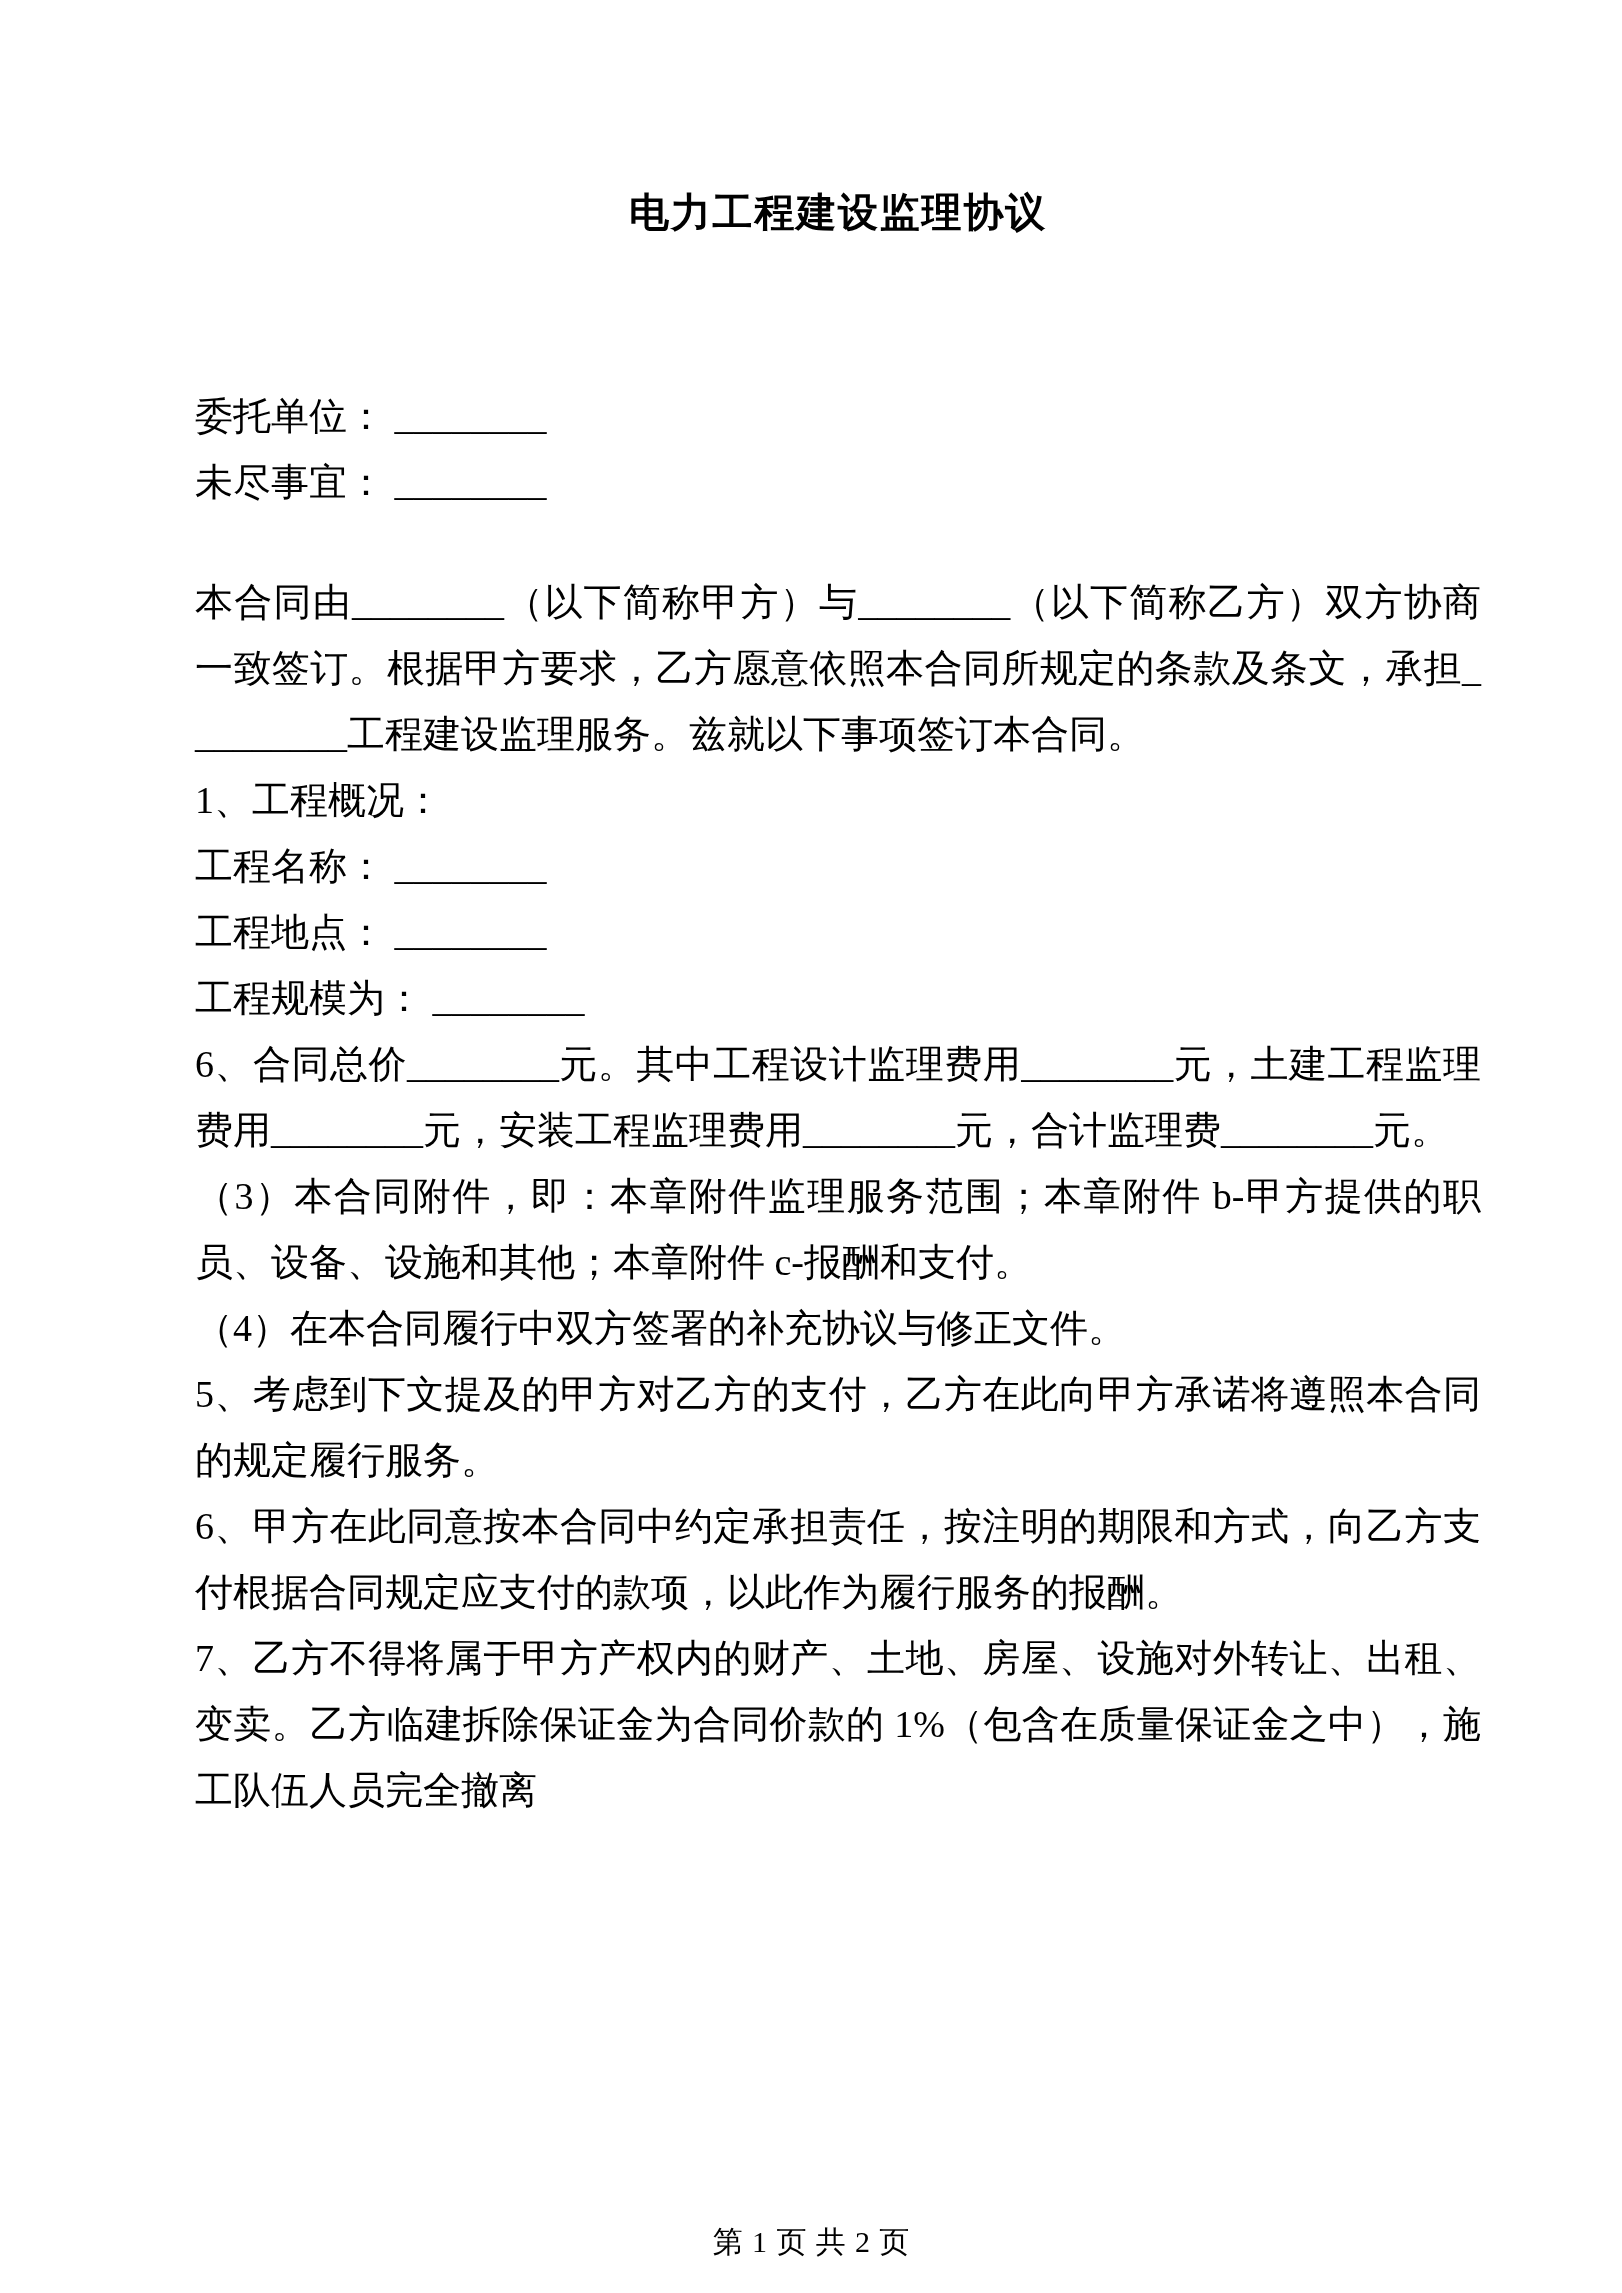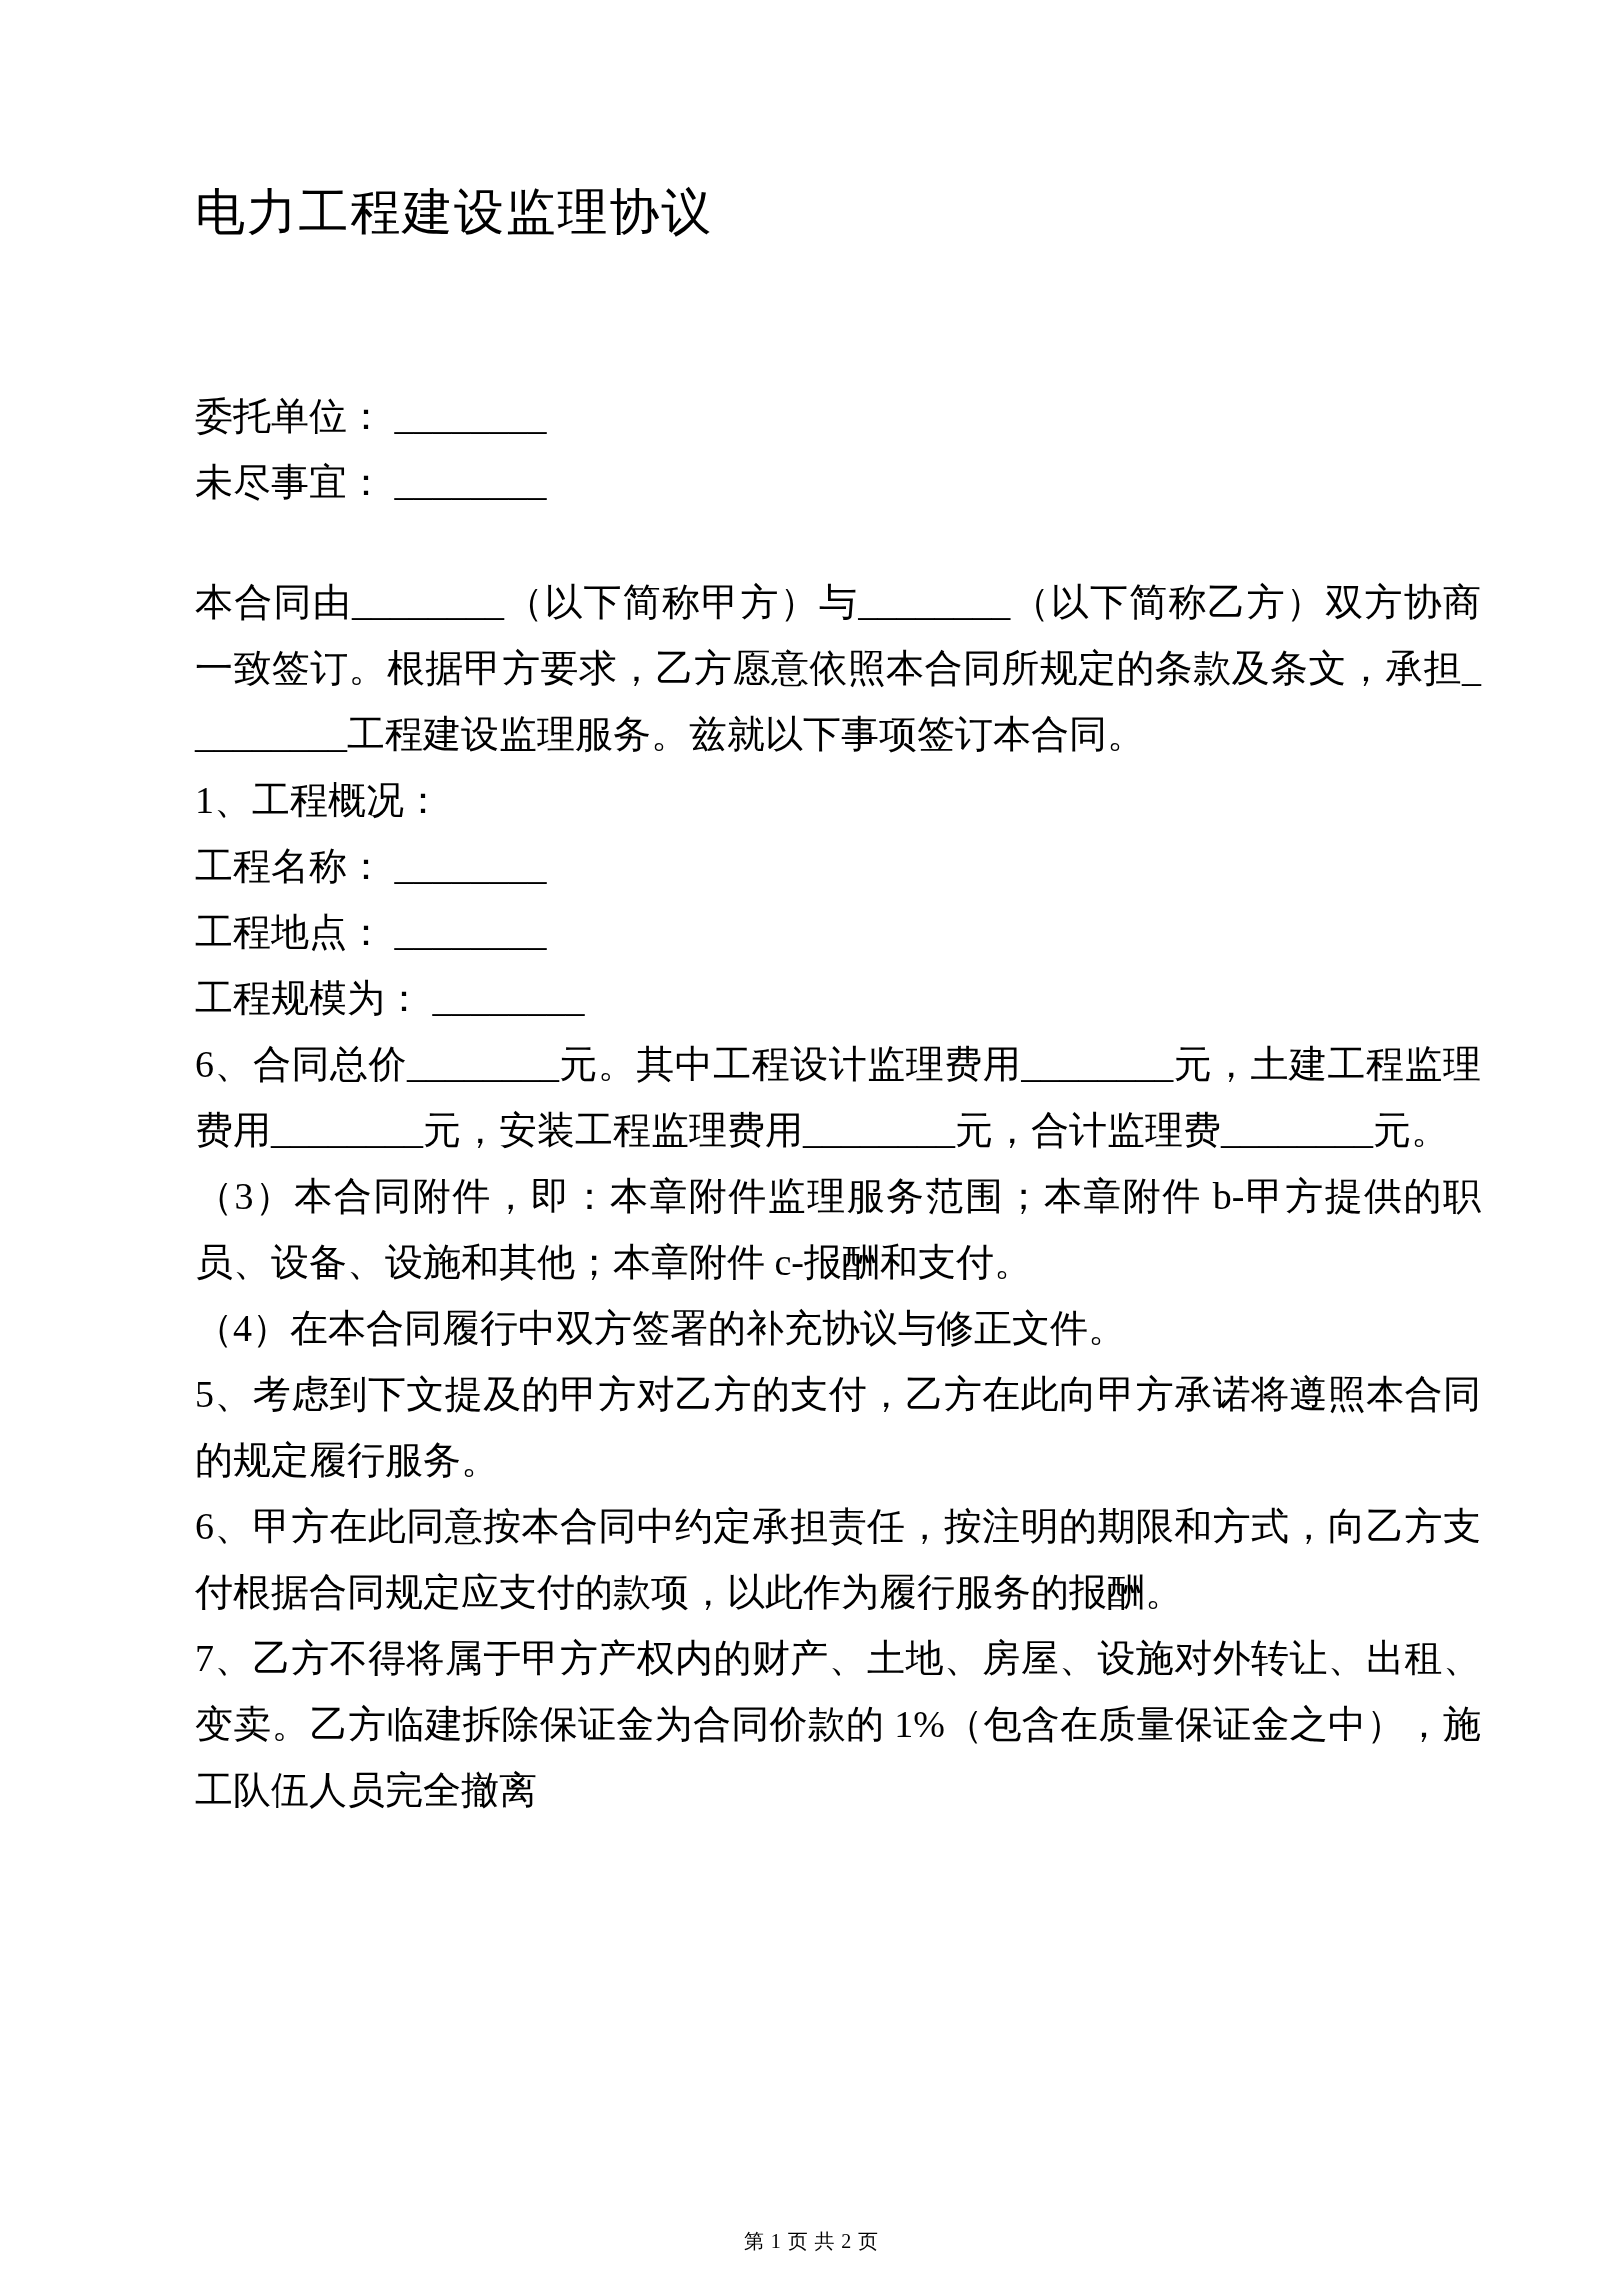--- a/index.html
+++ b/index.html
@@ -17,23 +17,24 @@
     overflow: hidden;
   }
   .content {
     position: absolute;
     left: 195px;
     top: 0;
     width: 1286px;
   }
   .doc-title {
     margin: 186px 0 0 0;
-    font-size: 50px;
+    font-size: 40px;
     line-height: 53px;
-    font-weight: 400;
+    font-weight: 700;
+    text-align: center;
     letter-spacing: 1.8px;
   }
   .fields {
     margin-top: 144px;
   }
   .line {
     margin: 0;
     font-size: 38px;
     line-height: 66px;
     text-align: justify;
@@ -41,21 +42,21 @@
   }
   .intro-gap {
     margin-top: 54px;
   }
   .page-footer {
     position: absolute;
     left: 0;
     bottom: 39px;
     width: 100%;
     text-align: center;
-    font-size: 20px;
+    font-size: 30px;
     line-height: 27px;
     letter-spacing: 0.9px;
   }
 </style>
 </head>
 <body>
 
 <div class="page">
   <div class="content">
 

